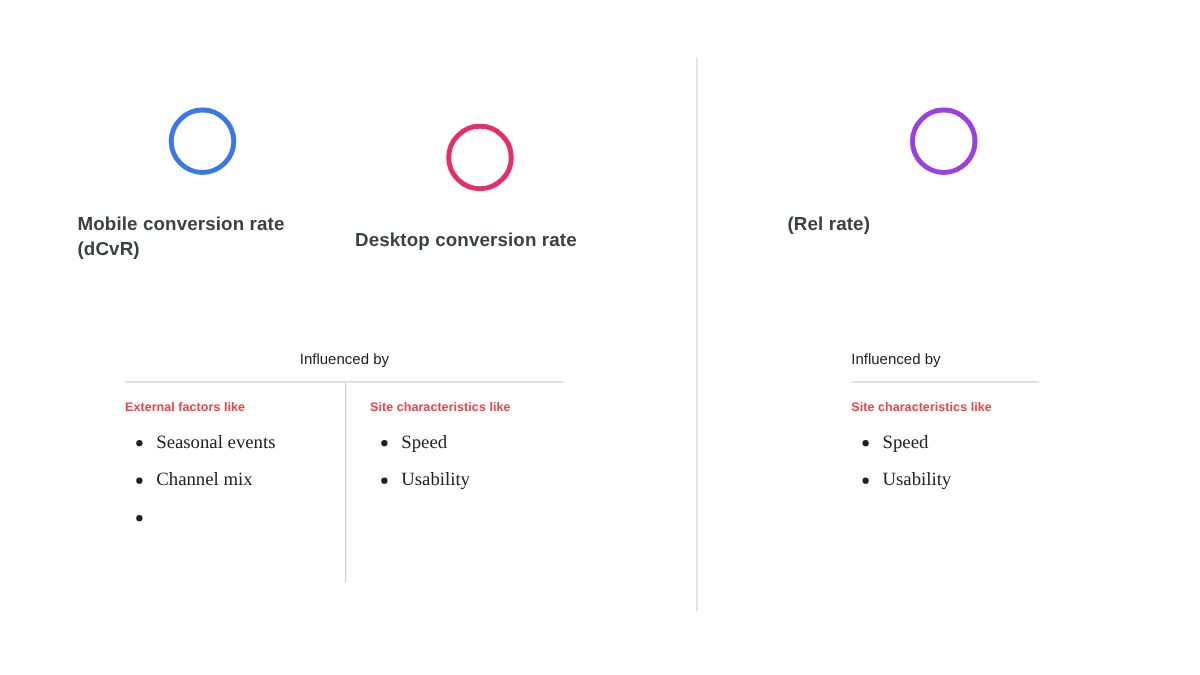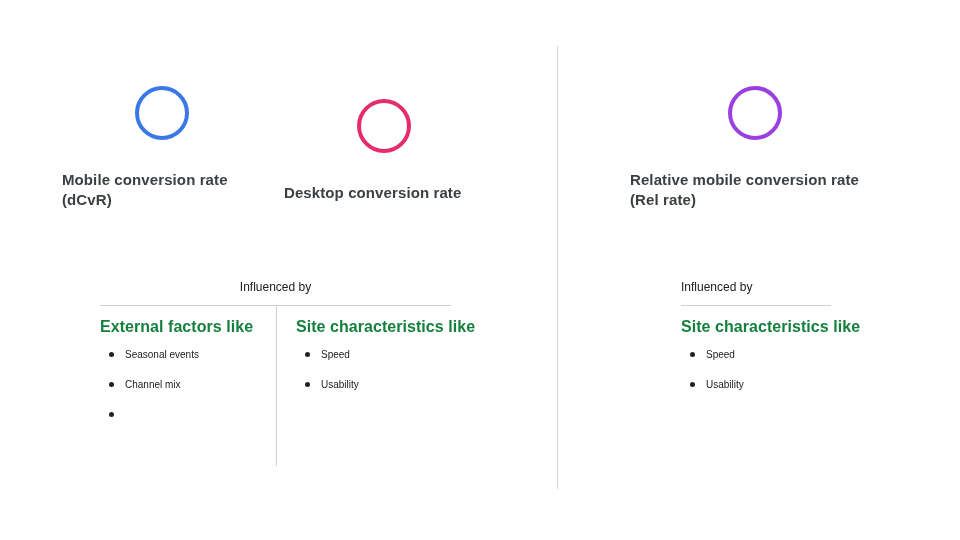--- a/index.html
+++ b/index.html
@@ -108,40 +108,41 @@
   
   #panel-right {
     left: 681px;
     top: 277px;
     width: 150px;
   }
   #panel-right .panel-title { text-align: left; }
   #panel-right .col { padding-top: 12px; }
 
   .col-heading {
-    font-size: 16px;
+    font-size: 10px;
     font-weight: bold;
-    color: #15803d;
+    color: #ef4444;
     line-height: 18px;
     letter-spacing: 0.05px;
     white-space: nowrap;
   }
 
   ul.bullets {
     list-style: none;
     margin: 10px 0 0 0;
     padding: 0 0 0 25px;
   }
   ul.bullets li {
     position: relative;
-    font-size: 10px;
+    font-size: 15px;
     line-height: 17px;
     color: #202124;
     margin-bottom: 13px;
     padding-left: 0;
+    font-family: Liberation Serif, serif;
   }
   ul.bullets li .bullet-dot {
     position: absolute;
     left: -16px;
     top: 6px;
     width: 5px;
     height: 5px;
     border-radius: 50%;
     background: #202124;
   }
@@ -172,21 +173,20 @@
     <div class="caption">
       <div>Desktop conversion rate</div>
     </div>
   </div>
 
   <div class="metric" id="metric-relmcvr">
     <div class="ring-wrap">
       <div class="ring" style="border-color: rgb(155, 63, 224);"></div>
     </div>
     <div class="caption">
-      <div>Relative mobile conversion rate</div>
       <div>(Rel rate)</div>
     </div>
   </div>
 
   <div class="panel" id="panel-left">
     <div class="panel-title">Influenced by</div>
     <div class="panel-rule"></div>
     <div class="columns">
       <div class="col-divider"></div>
 

